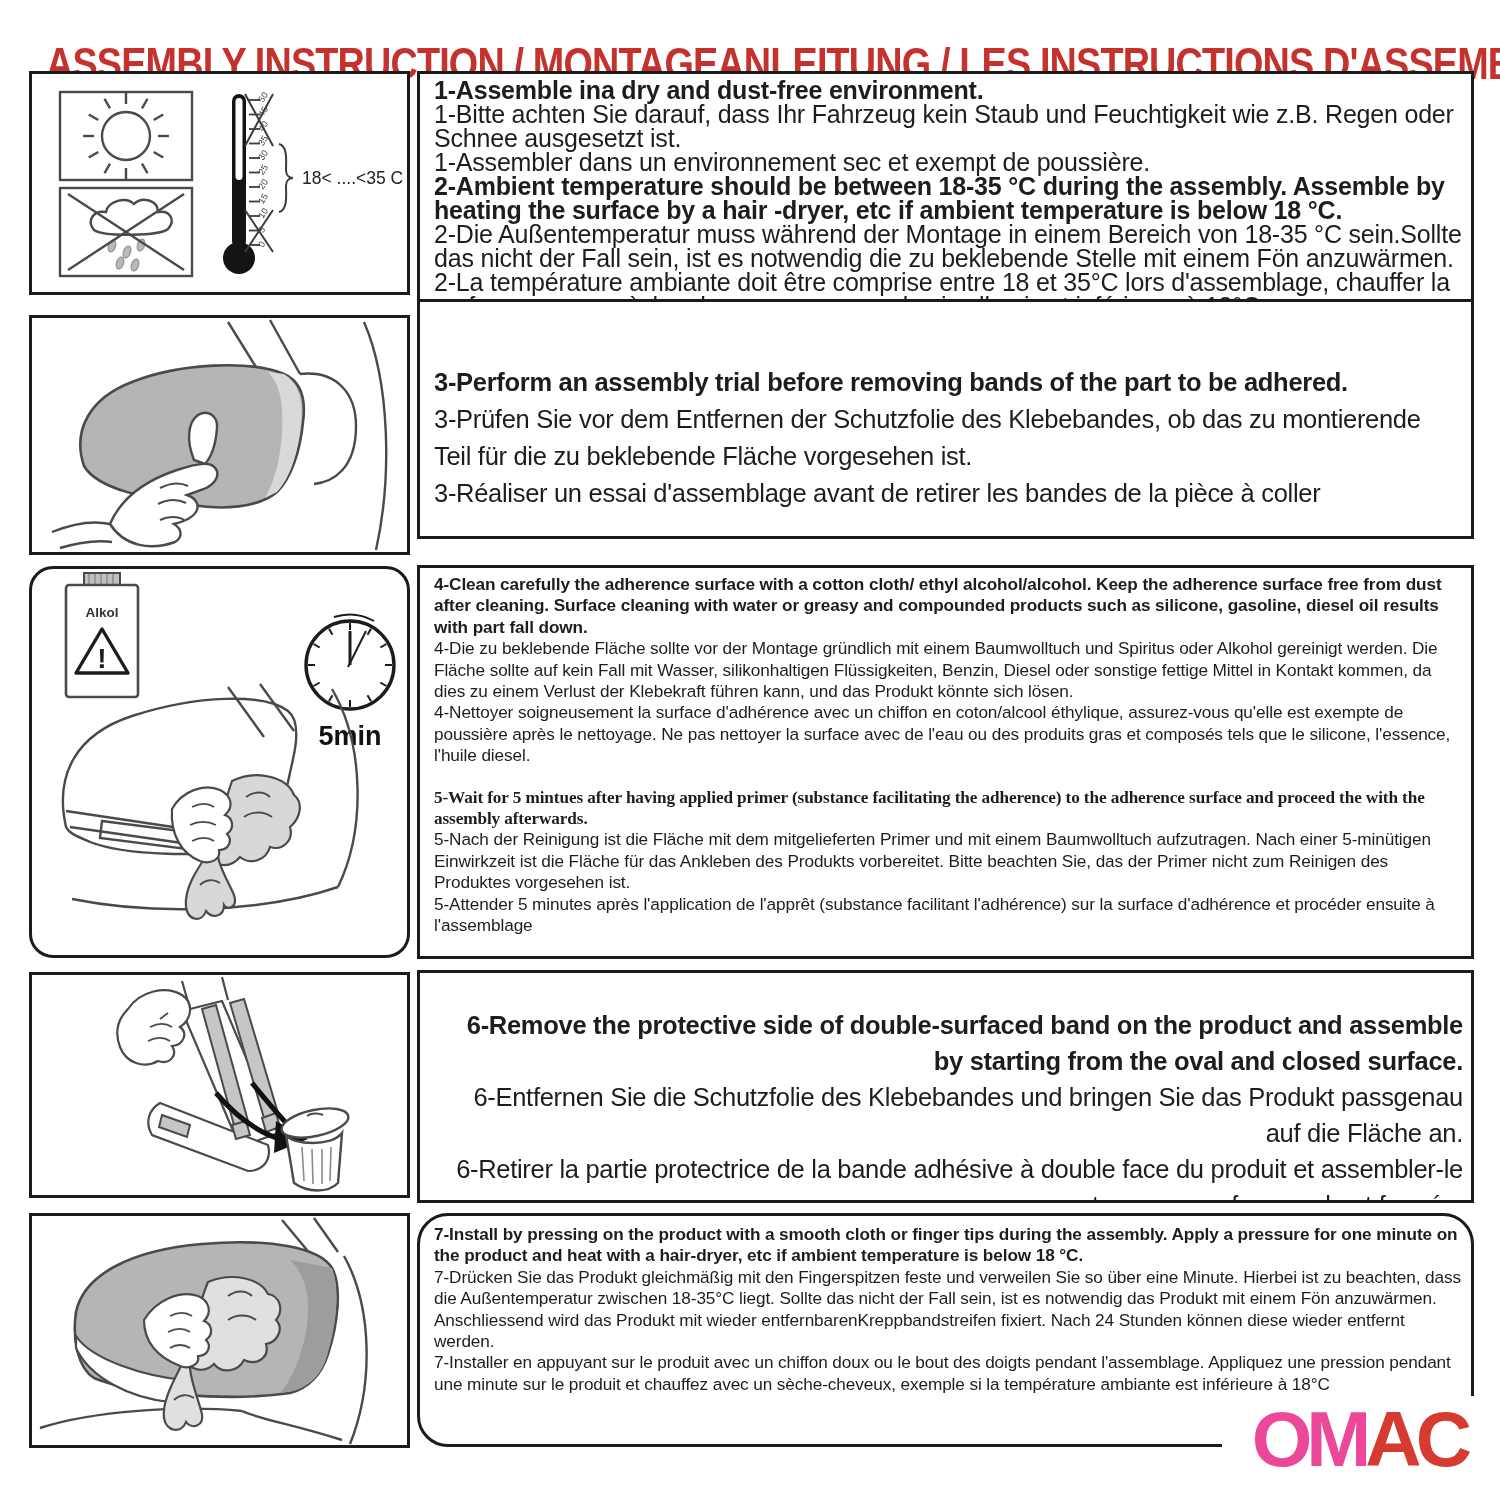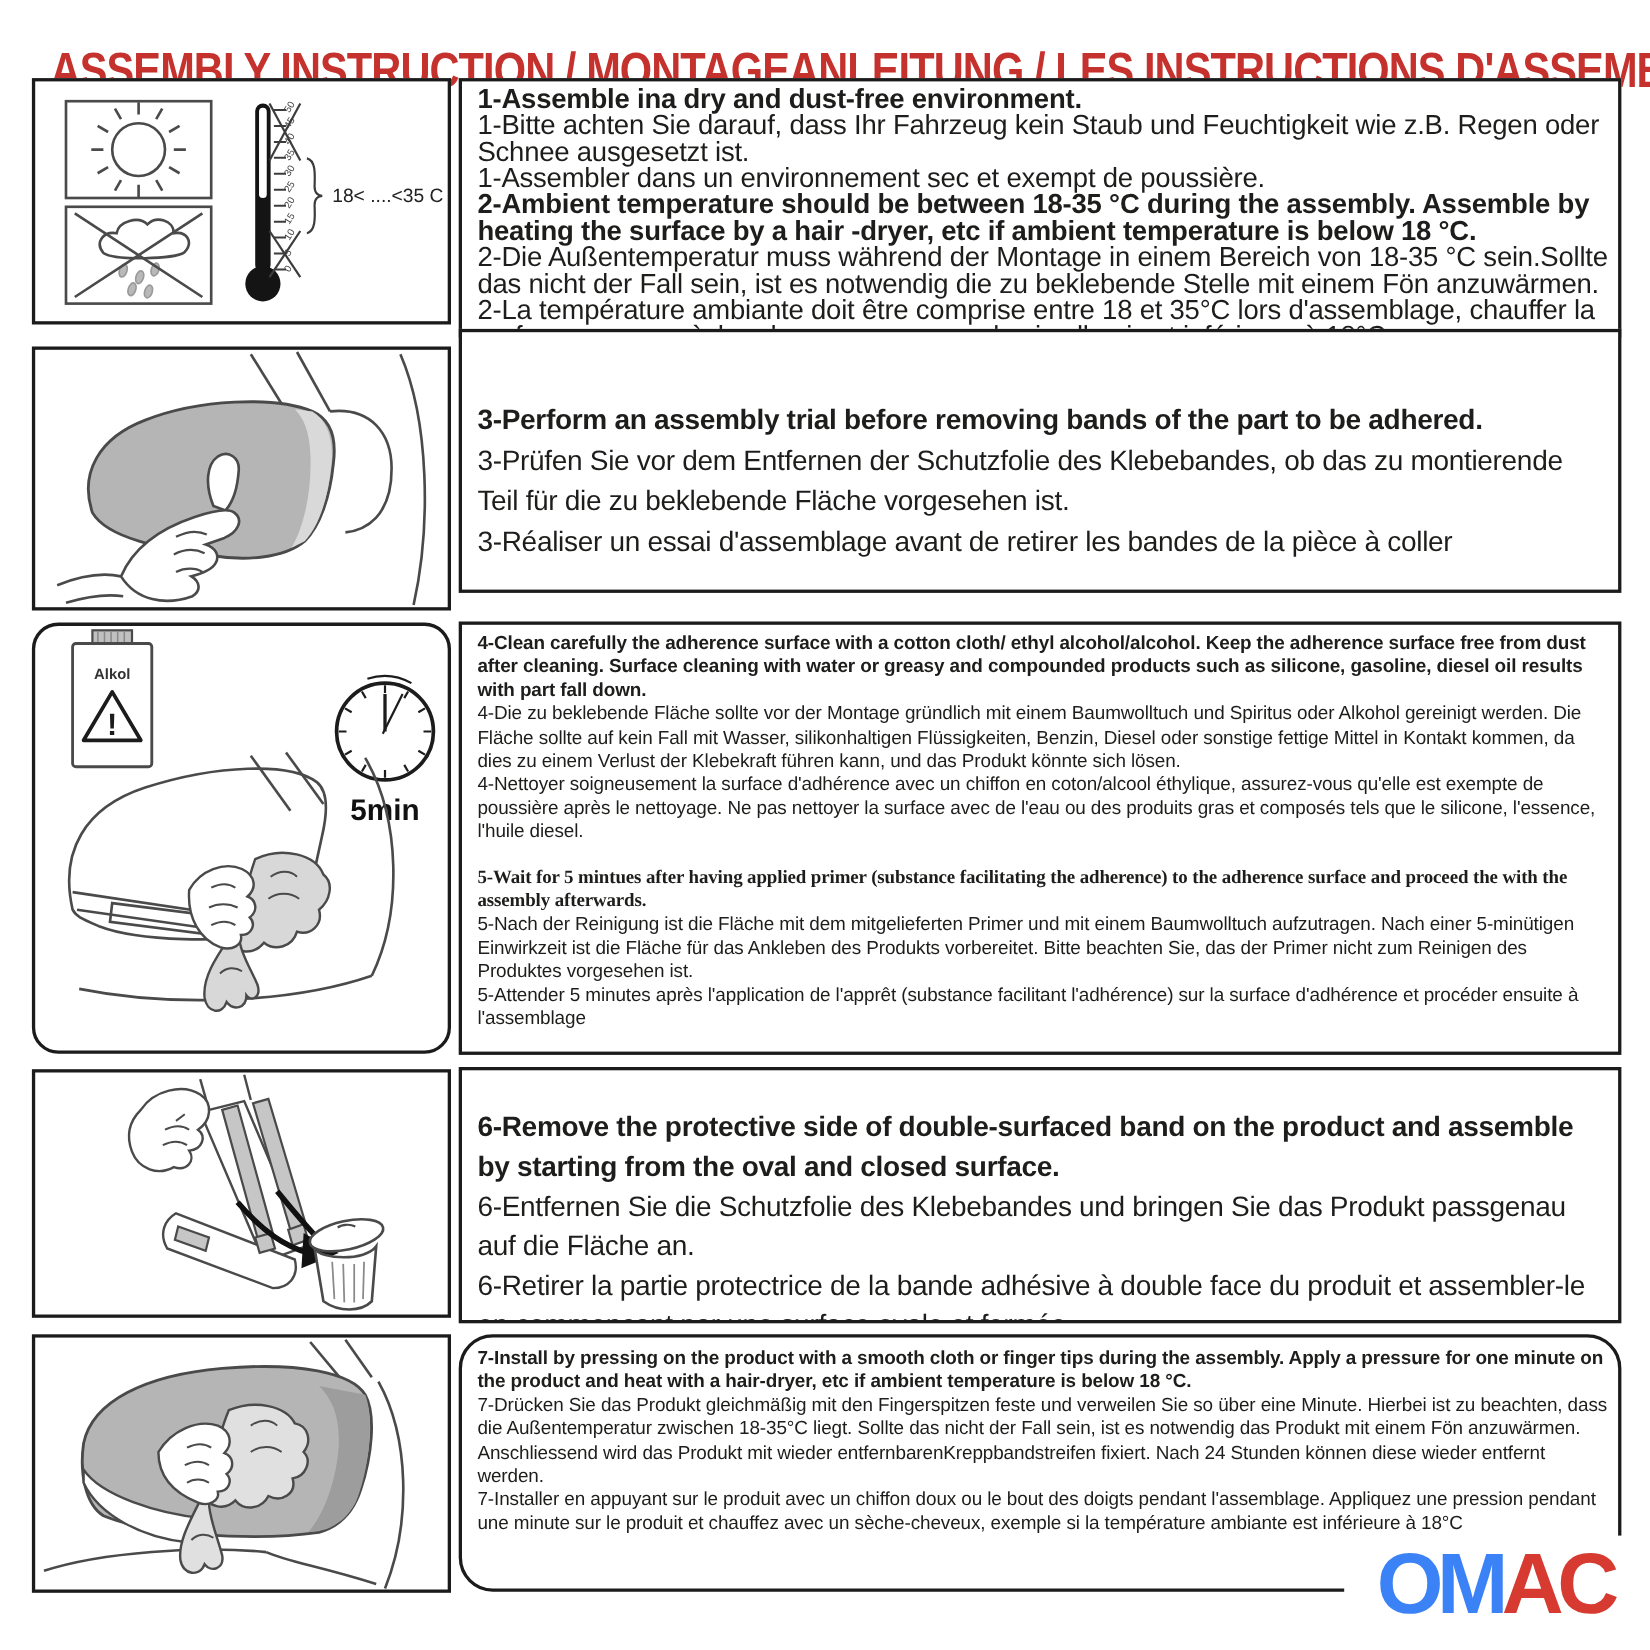--- a/index.html
+++ b/index.html
@@ -11,26 +11,26 @@
   .illus-box{left:29px;width:381px;}
   .text-box{left:417px;width:1057px;padding:4px 8px 0 14px;}
   p{margin:0;}
   .b{font-weight:bold;}
   .s19{font-size:25px;line-height:24px;letter-spacing:-0.2px;}
   .s17{font-size:17.2px;line-height:21.4px;letter-spacing:-0.1px;}
   .s26{font-size:25.5px;line-height:37px;letter-spacing:-0.3px;}
   .gap18{}
   .gap20{margin-top:20px;font-family:Liberation Serif, serif;}
   .pad-mid{padding-top:62px;}
-  .pad-mid2{padding-top:34px;}
+  .pad-mid2{padding-top:34px;text-align:right;}
   .lh36{line-height:36px;}
   .logo{position:absolute;left:1222px;top:1396px;width:262px;height:86px;background:#fff;z-index:5;
         display:flex;align-items:center;justify-content:flex-end;font-weight:bold;font-size:78px;
         letter-spacing:-6px;line-height:1;padding-right:18px;box-sizing:border-box;}
-  .logo .blk{color:#3b82f6;}
+  .logo .blk{color:#ec4899;}
   .logo .red{color:#d63a30;text-align:right;}
 </style>
 </head>
 <body>
 
 <h1 class="title">ASSEMBLY INSTRUCTION / MONTAGEANLEITUNG / LES INSTRUCTIONS D'ASSEMBLAGE</h1>
 
 <div class="box illus-box" style="top:71px;height:224px;">
   <svg width="375" height="218" viewBox="0 0 375 218">
     <g fill="none" stroke="#4a4a4a" stroke-width="2.4">

